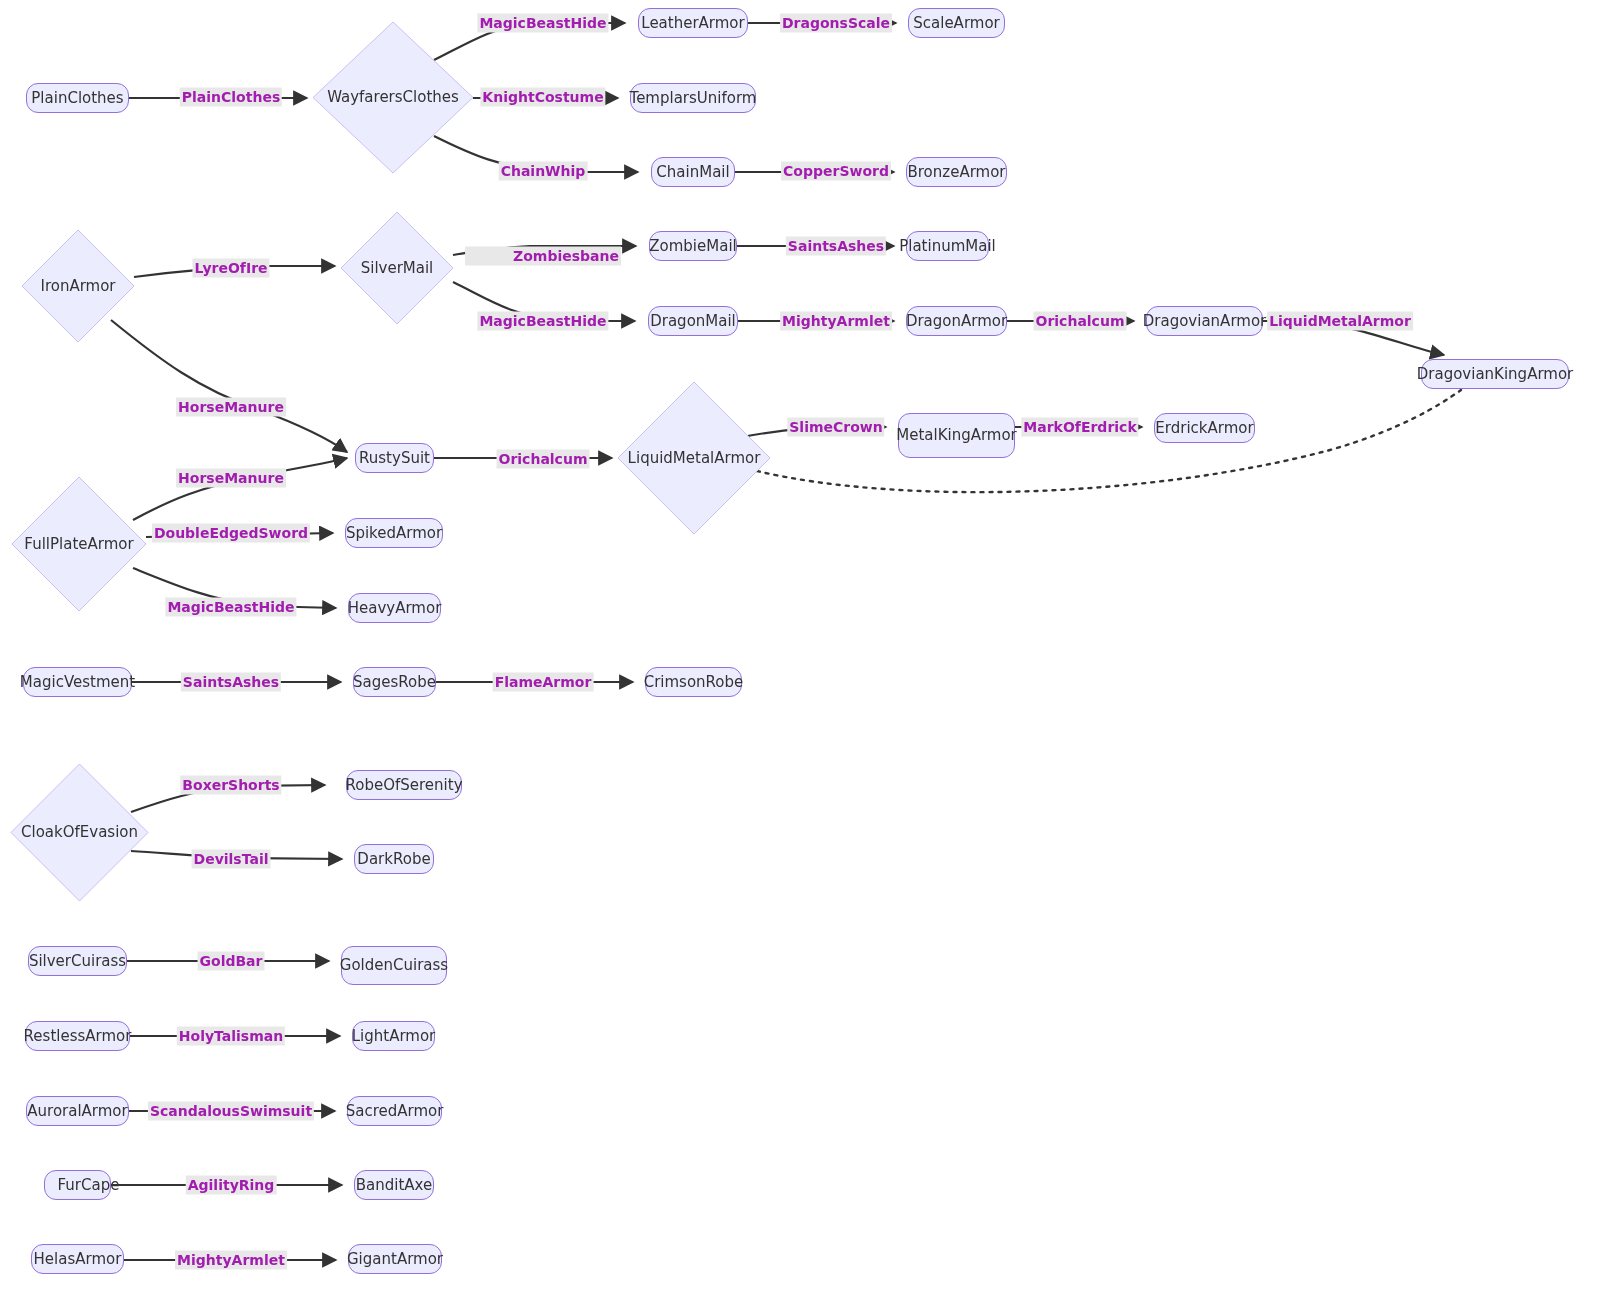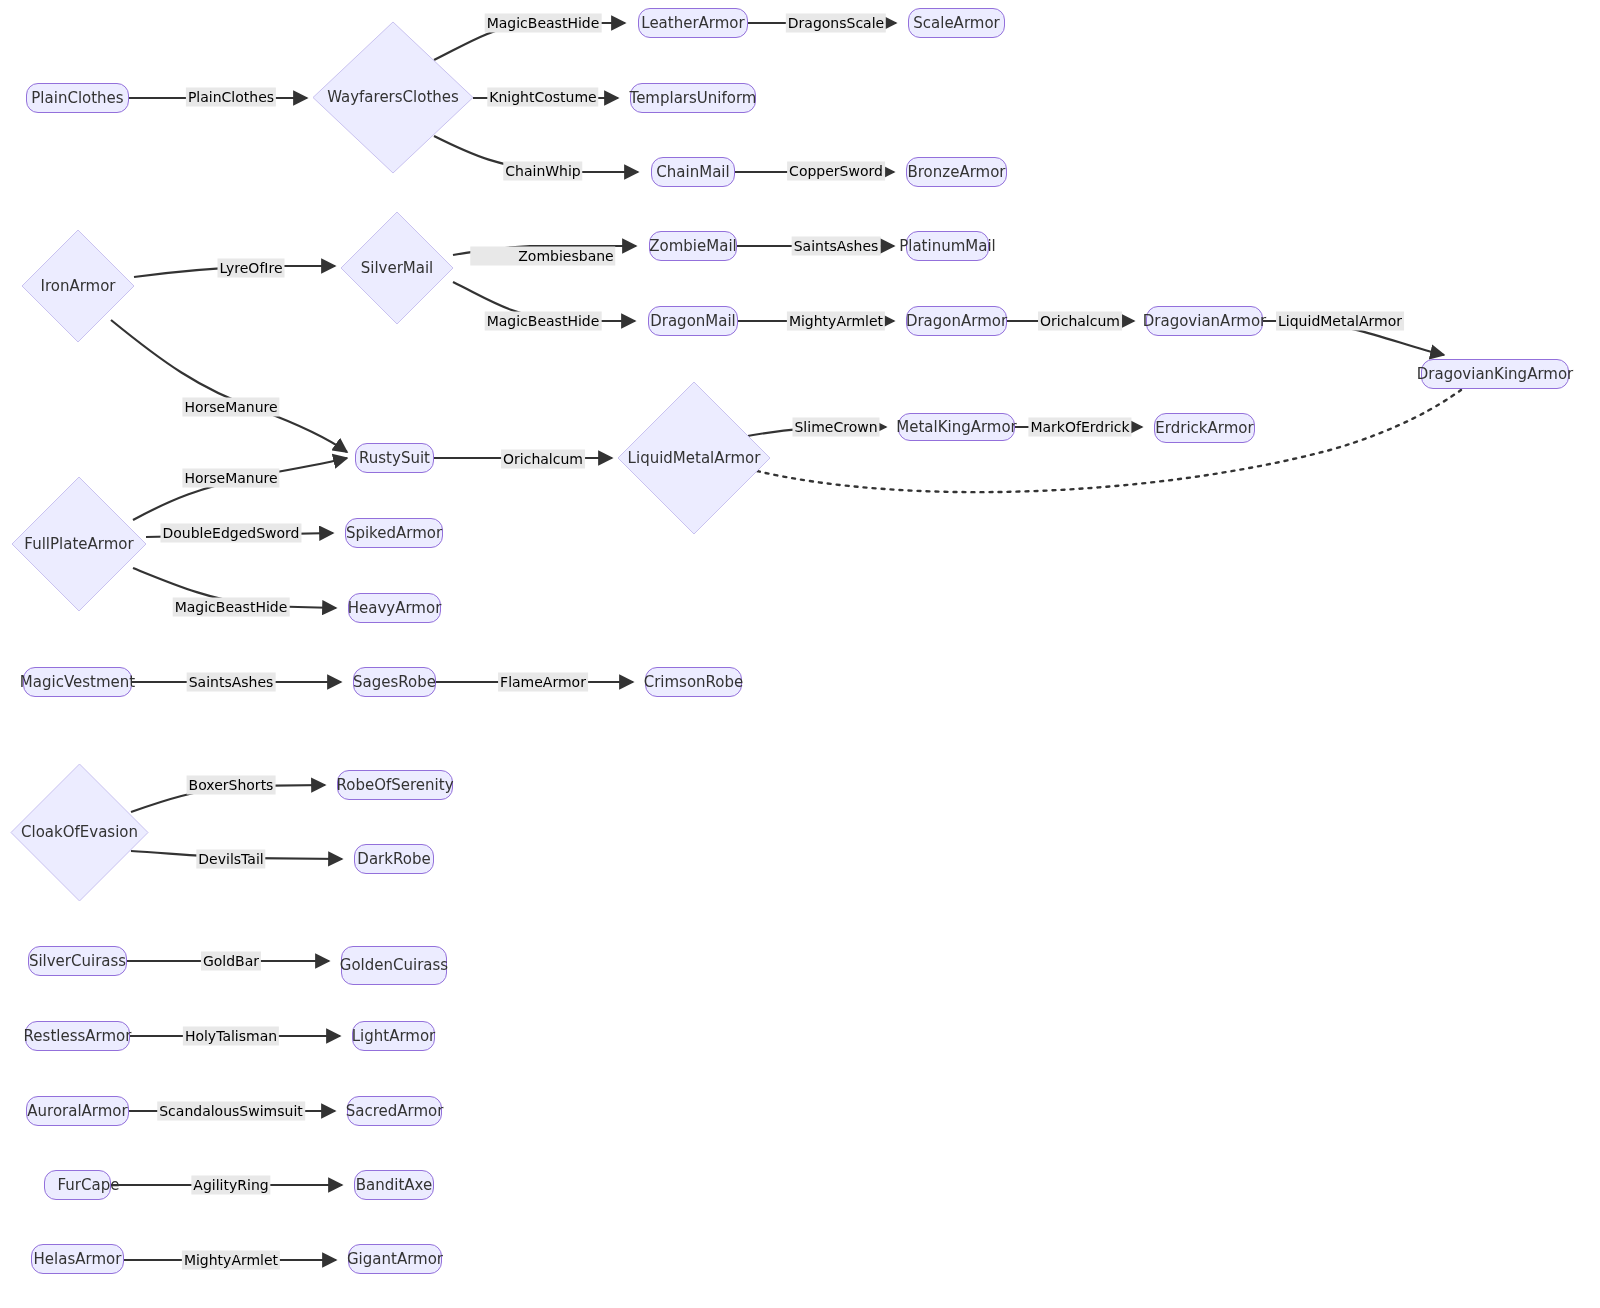--- a/index.html
+++ b/index.html
@@ -30,27 +30,28 @@
     background:transparent;
     border:none;
   }
   .node.diamond .dia-label{
     position:relative;z-index:2;font-size:15px;color:#333333;
   }
 
   .elabel{
     position:absolute;
     background:#e8e8e8;
-    color:#000000;
+    color:#a21caf;
     font-size:14px;
     line-height:17px;
     padding:1px 2px;
     white-space:nowrap;
     transform:translate(-50%,-50%);
     z-index:3;
+    font-weight:bold;
   }
 </style>
 </head>
 <body>
 
 <div id="canvas">
   <svg class="edges" viewBox="0 0 1600 1308" xmlns="http://www.w3.org/2000/svg">
     <defs>
       <marker id="arrow" viewBox="0 0 10 10" refX="9" refY="5" markerWidth="7" markerHeight="7" orient="auto-start-reverse">
         <path d="M 0 0 L 10 5 L 0 10 z" fill="#333333"></path>
@@ -142,21 +143,21 @@
       </div>
       <div class="node rect" style="left: 1421px; top: 359px; width: 148px; height: 30px;">
         <span class="rect-label">DragovianKingArmor</span>
       </div>
       <div class="node rect" style="left: 355px; top: 443px; width: 79px; height: 30px;">
         <span class="rect-label">RustySuit</span>
       </div>
       <div class="node diamond" style="left: 618px; top: 382px; width: 152px; height: 152px;">
         <span class="dia-label">LiquidMetalArmor</span>
       </div>
-      <div class="node rect" style="left: 898px; top: 413px; width: 117px; height: 28px;">
+      <div class="node rect" style="left: 898px; top: 413px; width: 117px; height: 45px;">
         <span class="rect-label">MetalKingArmor</span>
       </div>
       <div class="node rect" style="left: 1154px; top: 413px; width: 101px; height: 30px;">
         <span class="rect-label">ErdrickArmor</span>
       </div>
       <div class="node diamond" style="left: 12px; top: 477px; width: 134px; height: 134px;">
         <span class="dia-label">FullPlateArmor</span>
       </div>
       <div class="node rect" style="left: 345px; top: 518px; width: 98px; height: 30px;">
         <span class="rect-label">SpikedArmor</span>
@@ -169,21 +170,21 @@
       </div>
       <div class="node rect" style="left: 353px; top: 667px; width: 83px; height: 30px;">
         <span class="rect-label">SagesRobe</span>
       </div>
       <div class="node rect" style="left: 645px; top: 667px; width: 97px; height: 30px;">
         <span class="rect-label">CrimsonRobe</span>
       </div>
       <div class="node diamond" style="left: 11px; top: 764px; width: 137px; height: 137px;">
         <span class="dia-label">CloakOfEvasion</span>
       </div>
-      <div class="node rect" style="left: 337px; top: 770px; width: 116px; height: 30px;">
+      <div class="node rect" style="left: 346px; top: 770px; width: 116px; height: 30px;">
         <span class="rect-label">RobeOfSerenity</span>
       </div>
       <div class="node rect" style="left: 354px; top: 844px; width: 80px; height: 30px;">
         <span class="rect-label">DarkRobe</span>
       </div>
       <div class="node rect" style="left: 28px; top: 946px; width: 99px; height: 30px;">
         <span class="rect-label">SilverCuirass</span>
       </div>
       <div class="node rect" style="left: 341px; top: 946px; width: 106px; height: 39px;">
         <span class="rect-label">GoldenCuirass</span>
@@ -213,21 +214,21 @@
         <span class="rect-label">GigantArmor</span>
       </div>
     </div>
   <div id="label-layer">
       <span class="elabel" style="left: 231px; top: 97px;">PlainClothes</span>
       <span class="elabel" style="left: 543px; top: 23px;">MagicBeastHide</span>
       <span class="elabel" style="left: 836px; top: 23px;">DragonsScale</span>
       <span class="elabel" style="left: 543px; top: 97px;">KnightCostume</span>
       <span class="elabel" style="left: 543px; top: 171px;">ChainWhip</span>
       <span class="elabel" style="left: 836px; top: 171px;">CopperSword</span>
-      <span class="elabel" style="left: 231px; top: 268px; margin-left: 20px;">LyreOfIre</span>
+      <span class="elabel" style="left: 231px; top: 268px;">LyreOfIre</span>
       <span class="elabel" style="left: 543px; top: 256px; padding-left: 48px;">Zombiesbane</span>
       <span class="elabel" style="left: 836px; top: 246px;">SaintsAshes</span>
       <span class="elabel" style="left: 543px; top: 321px;">MagicBeastHide</span>
       <span class="elabel" style="left: 836px; top: 321px;">MightyArmlet</span>
       <span class="elabel" style="left: 1080px; top: 321px;">Orichalcum</span>
       <span class="elabel" style="left: 1340px; top: 321px;">LiquidMetalArmor</span>
       <span class="elabel" style="left: 231px; top: 407px;">HorseManure</span>
       <span class="elabel" style="left: 231px; top: 478px;">HorseManure</span>
       <span class="elabel" style="left: 543px; top: 459px;">Orichalcum</span>
       <span class="elabel" style="left: 836px; top: 427px;">SlimeCrown</span>

